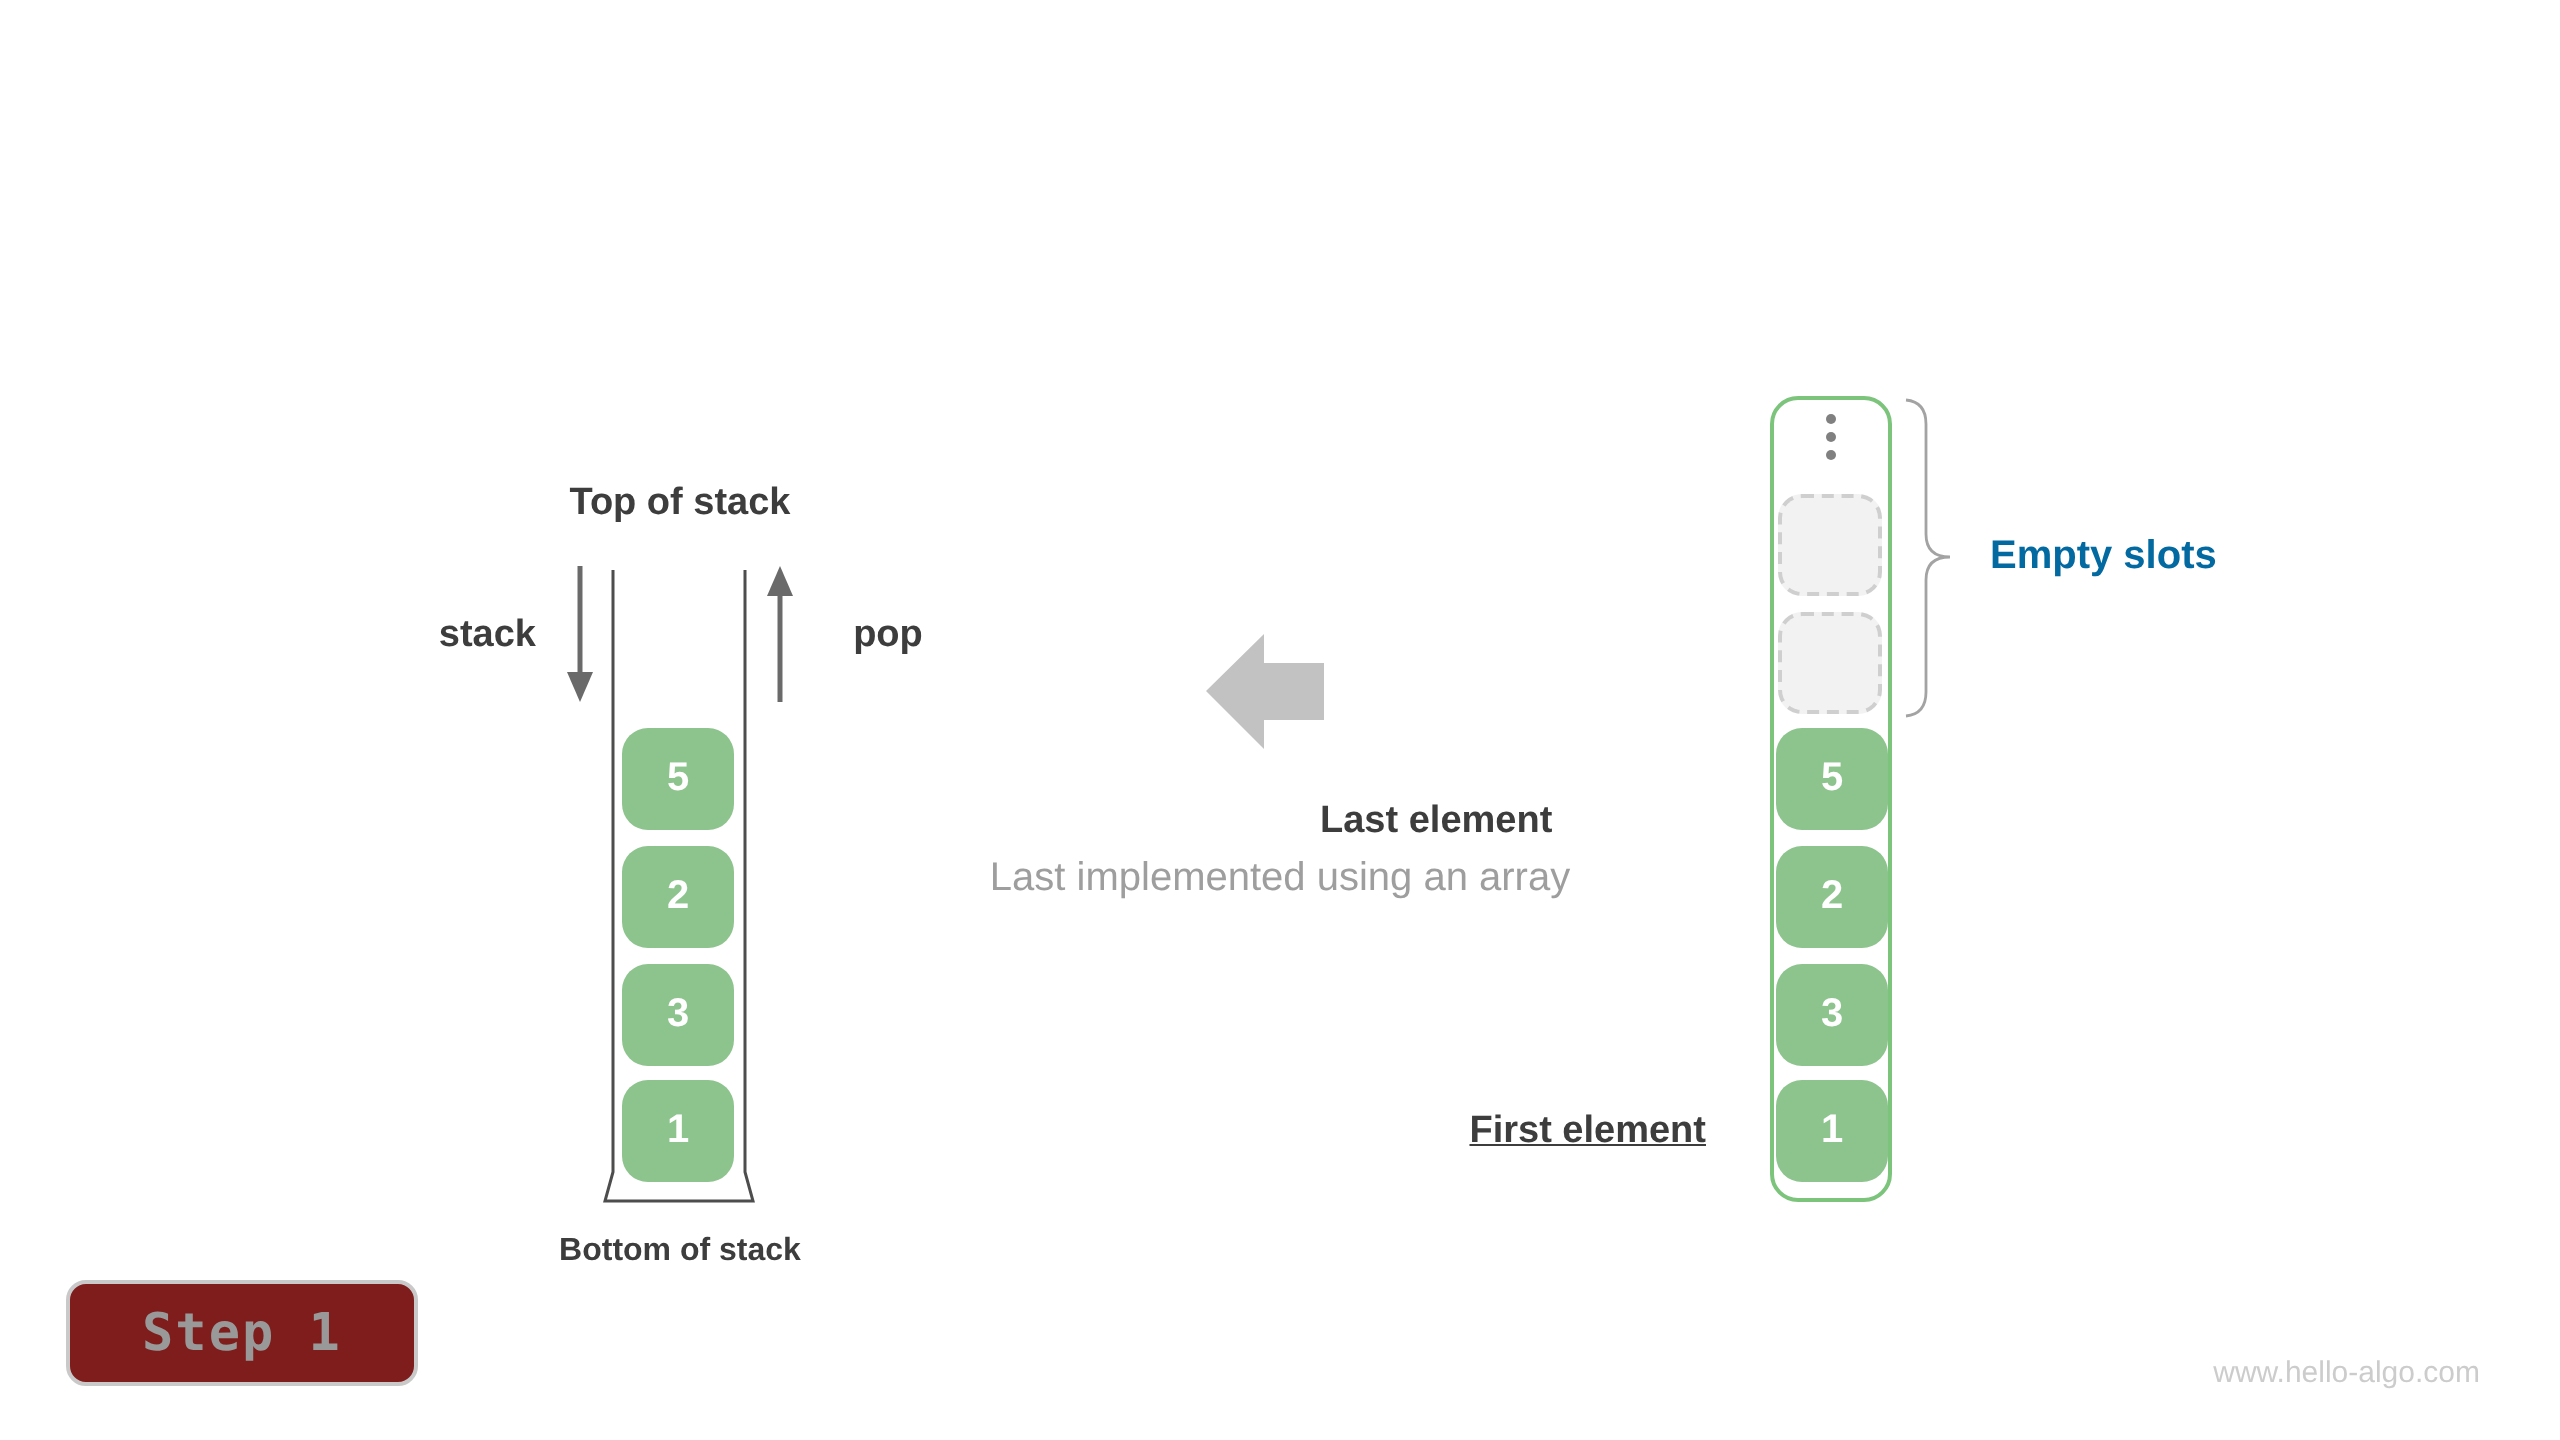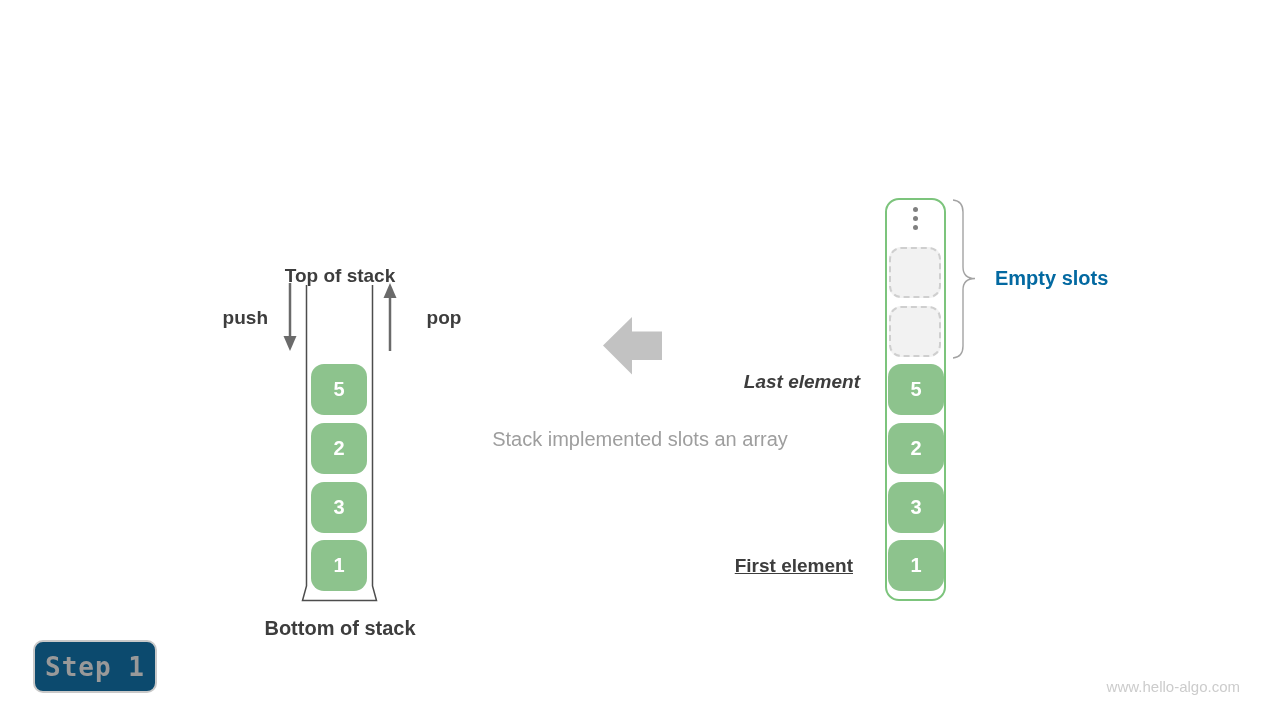--- a/index.html
+++ b/index.html
@@ -85,23 +85,23 @@
     height: 5px;
     border-radius: 50%;
     background: #808080;
   }
 
   
   .step-badge {
     position: absolute;
     left: 33px;
     top: 640px;
-    width: 124px;
+    width: 176px;
     height: 53px;
-    background: #0c4a6e;
+    background: #7f1d1d;
     border: 2px solid #c9c9c9;
     border-radius: 10px;
     display: flex;
     align-items: center;
     justify-content: center;
     font-family: "DejaVu Sans Mono", monospace;
     font-size: 26px;
     font-weight: bold;
     color: #999999;
     letter-spacing: 1px;
@@ -145,54 +145,54 @@
     <g>
       <line x1="390" y1="351" x2="390" y2="296" stroke="#6a6a6a" stroke-width="2.5"></line>
       <polygon points="383.5,298 396.5,298 390,283" fill="#6a6a6a"></polygon>
     </g>
 
     <polygon points="603,345.5 632,317 632,331.5 662,331.5 662,360 632,360 632,374.5" fill="#c2c2c2"></polygon>
 
     <path d="M 953 200 Q 963 201 963 212 L 963 267 Q 963 278.5 975 278.5 Q 963 278.5 963 290 L 963 346 Q 963 357 953 358" fill="none" stroke="#a3a3a3" stroke-width="1.4"></path>
   </svg>
 
-  <div class="abs dark-label" style="left:240px; top:241px; width:200px; text-align:center;margin-top:24px;">Top of stack</div>
+  <div class="abs dark-label" style="left:240px; top:241px; width:200px; text-align:center;">Top of stack</div>
 
-  <div class="abs dark-label" style="left:180px; top:307px; width:88px; text-align:right;">push</div>
+  <div class="abs dark-label" style="left:180px; top:307px; width:88px; text-align:right;">stack</div>
 
   <div class="abs dark-label" style="left:414px; top:307px; width:60px; text-align:center;">pop</div>
 
   <div class="block" style="left:311px; top:364px;">5</div>
   <div class="block" style="left:311px; top:423px;">2</div>
   <div class="block" style="left:311px; top:482px;">3</div>
   <div class="block" style="left:311px; top:540px;">1</div>
 
-  <div class="abs dark-label" style="left:240px; top:617px; width:200px; text-align:center; font-size:20px;">Bottom of stack</div>
+  <div class="abs dark-label" style="left:240px; top:617px; width:200px; text-align:center; font-size:16px;">Bottom of stack</div>
 
-  <div class="abs gray-caption" style="left:440px; top:428px; width:400px; text-align:center;">Stack implemented slots an array</div>
+  <div class="abs gray-caption" style="left:440px; top:428px; width:400px; text-align:center;">Last implemented using an array</div>
 
   <div class="array-container"></div>
 
   <div class="dots">
     <span class="dot"></span>
     <span class="dot"></span>
     <span class="dot"></span>
   </div>
 
   <div class="empty-slot" style="left:889px; top:247px;"></div>
   <div class="empty-slot" style="left:889px; top:306px;"></div>
 
   <div class="block" style="left:888px; top:364px;">5</div>
   <div class="block" style="left:888px; top:423px;">2</div>
   <div class="block" style="left:888px; top:482px;">3</div>
   <div class="block" style="left:888px; top:540px;">1</div>
 
   <div class="abs gray-bold" style="left:995px; top:267px;">Empty slots</div>
 
-  <div class="abs dark-label" style="left:660px; top:371px; width:200px; text-align:right;font-style:italic;">Last element</div>
+  <div class="abs dark-label" style="left:660px; top:400px; width:200px; text-align:left;">Last element</div>
 
   <div class="abs dark-label" style="left:653px; top:555px; width:200px; text-align:right;text-decoration:underline;">First element</div>
 
   <div class="step-badge">Step 1</div>
 
   <div class="watermark">www.hello-algo.com</div>
 
 </div>
 
 </body></html>

